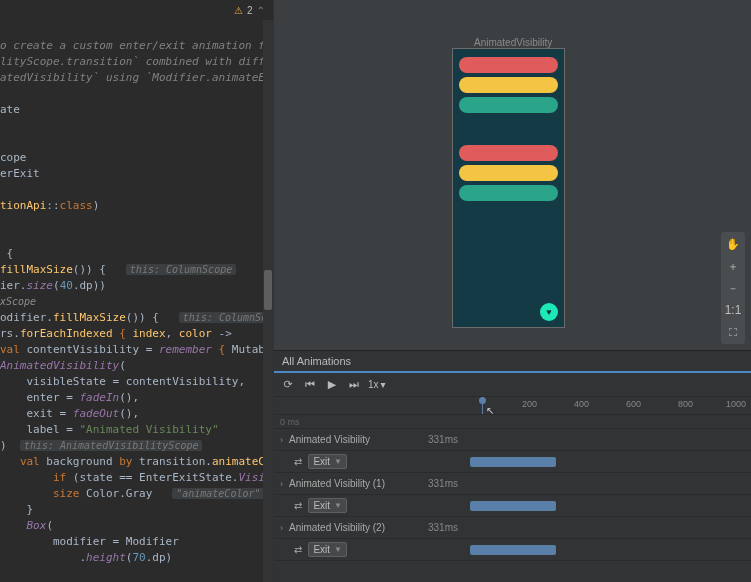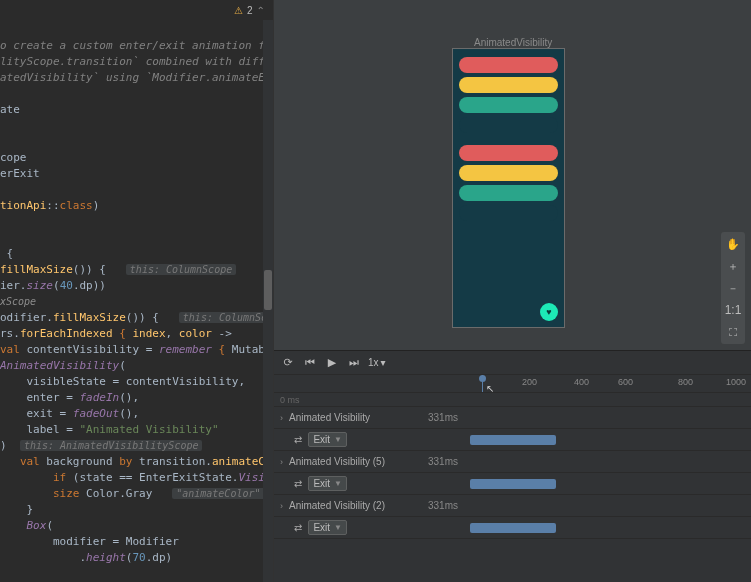--- a/index.html
+++ b/index.html
@@ -129,35 +129,36 @@
     <div class="canvas-tools">
       <div class="tool-btn">✋</div>
       <div class="tool-btn">＋</div>
       <div class="tool-btn">－</div>
       <div class="tool-btn" style="font-size:12px">1:1</div>
       <div class="tool-btn">⛶</div>
     </div>
   </div>
 
   <div class="inspector">
+    <div class="inspector-header">All Animations</div>
     <div class="playback-row">
       <span class="play-btn">⟳</span>
       <span class="play-btn">⏮</span>
       <span class="play-btn">▶</span>
       <span class="play-btn">⏭</span>
       <span class="speed">
           <span>1x</span>
           <span>▾</span>
         </span>
     </div>
     <div class="timeline">
       <div class="ruler">
         <span class="tick" style="left:248px">200</span>
         <span class="tick" style="left:300px">400</span>
-        <span class="tick" style="left:344px">600</span>
+        <span class="tick" style="left:352px">600</span>
         <span class="tick" style="left:404px">800</span>
         <span class="tick" style="left:452px">1000</span>
         <div class="playhead" style="left:208px"></div>
         <span class="cursor-arrow" style="left:212px">↖</span>
       </div>
       <div class="scrub-row">
         <div class="scrub-label">0 ms</div>
       </div>
 
       <div class="track-row">
@@ -177,21 +178,21 @@
             </span>
         </div>
         <div class="track-lane">
             <div class="segment" style="left:6px;width:86px"></div>
           </div>
       </div>
 
       <div class="track-row">
         <div class="track-label-area">
           <span class="caret">›</span>
-          <span>Animated Visibility (5)</span>
+          <span>Animated Visibility (1)</span>
           <span class="duration">331ms</span>
         </div>
         <div class="track-lane"></div>
       </div>
       <div class="track-row sub-row">
         <div class="track-label-area">
           <span class="snow">⇄</span>
           <span class="exit-select">
               <span>Exit</span>
               <span class="dd">▼</span>

